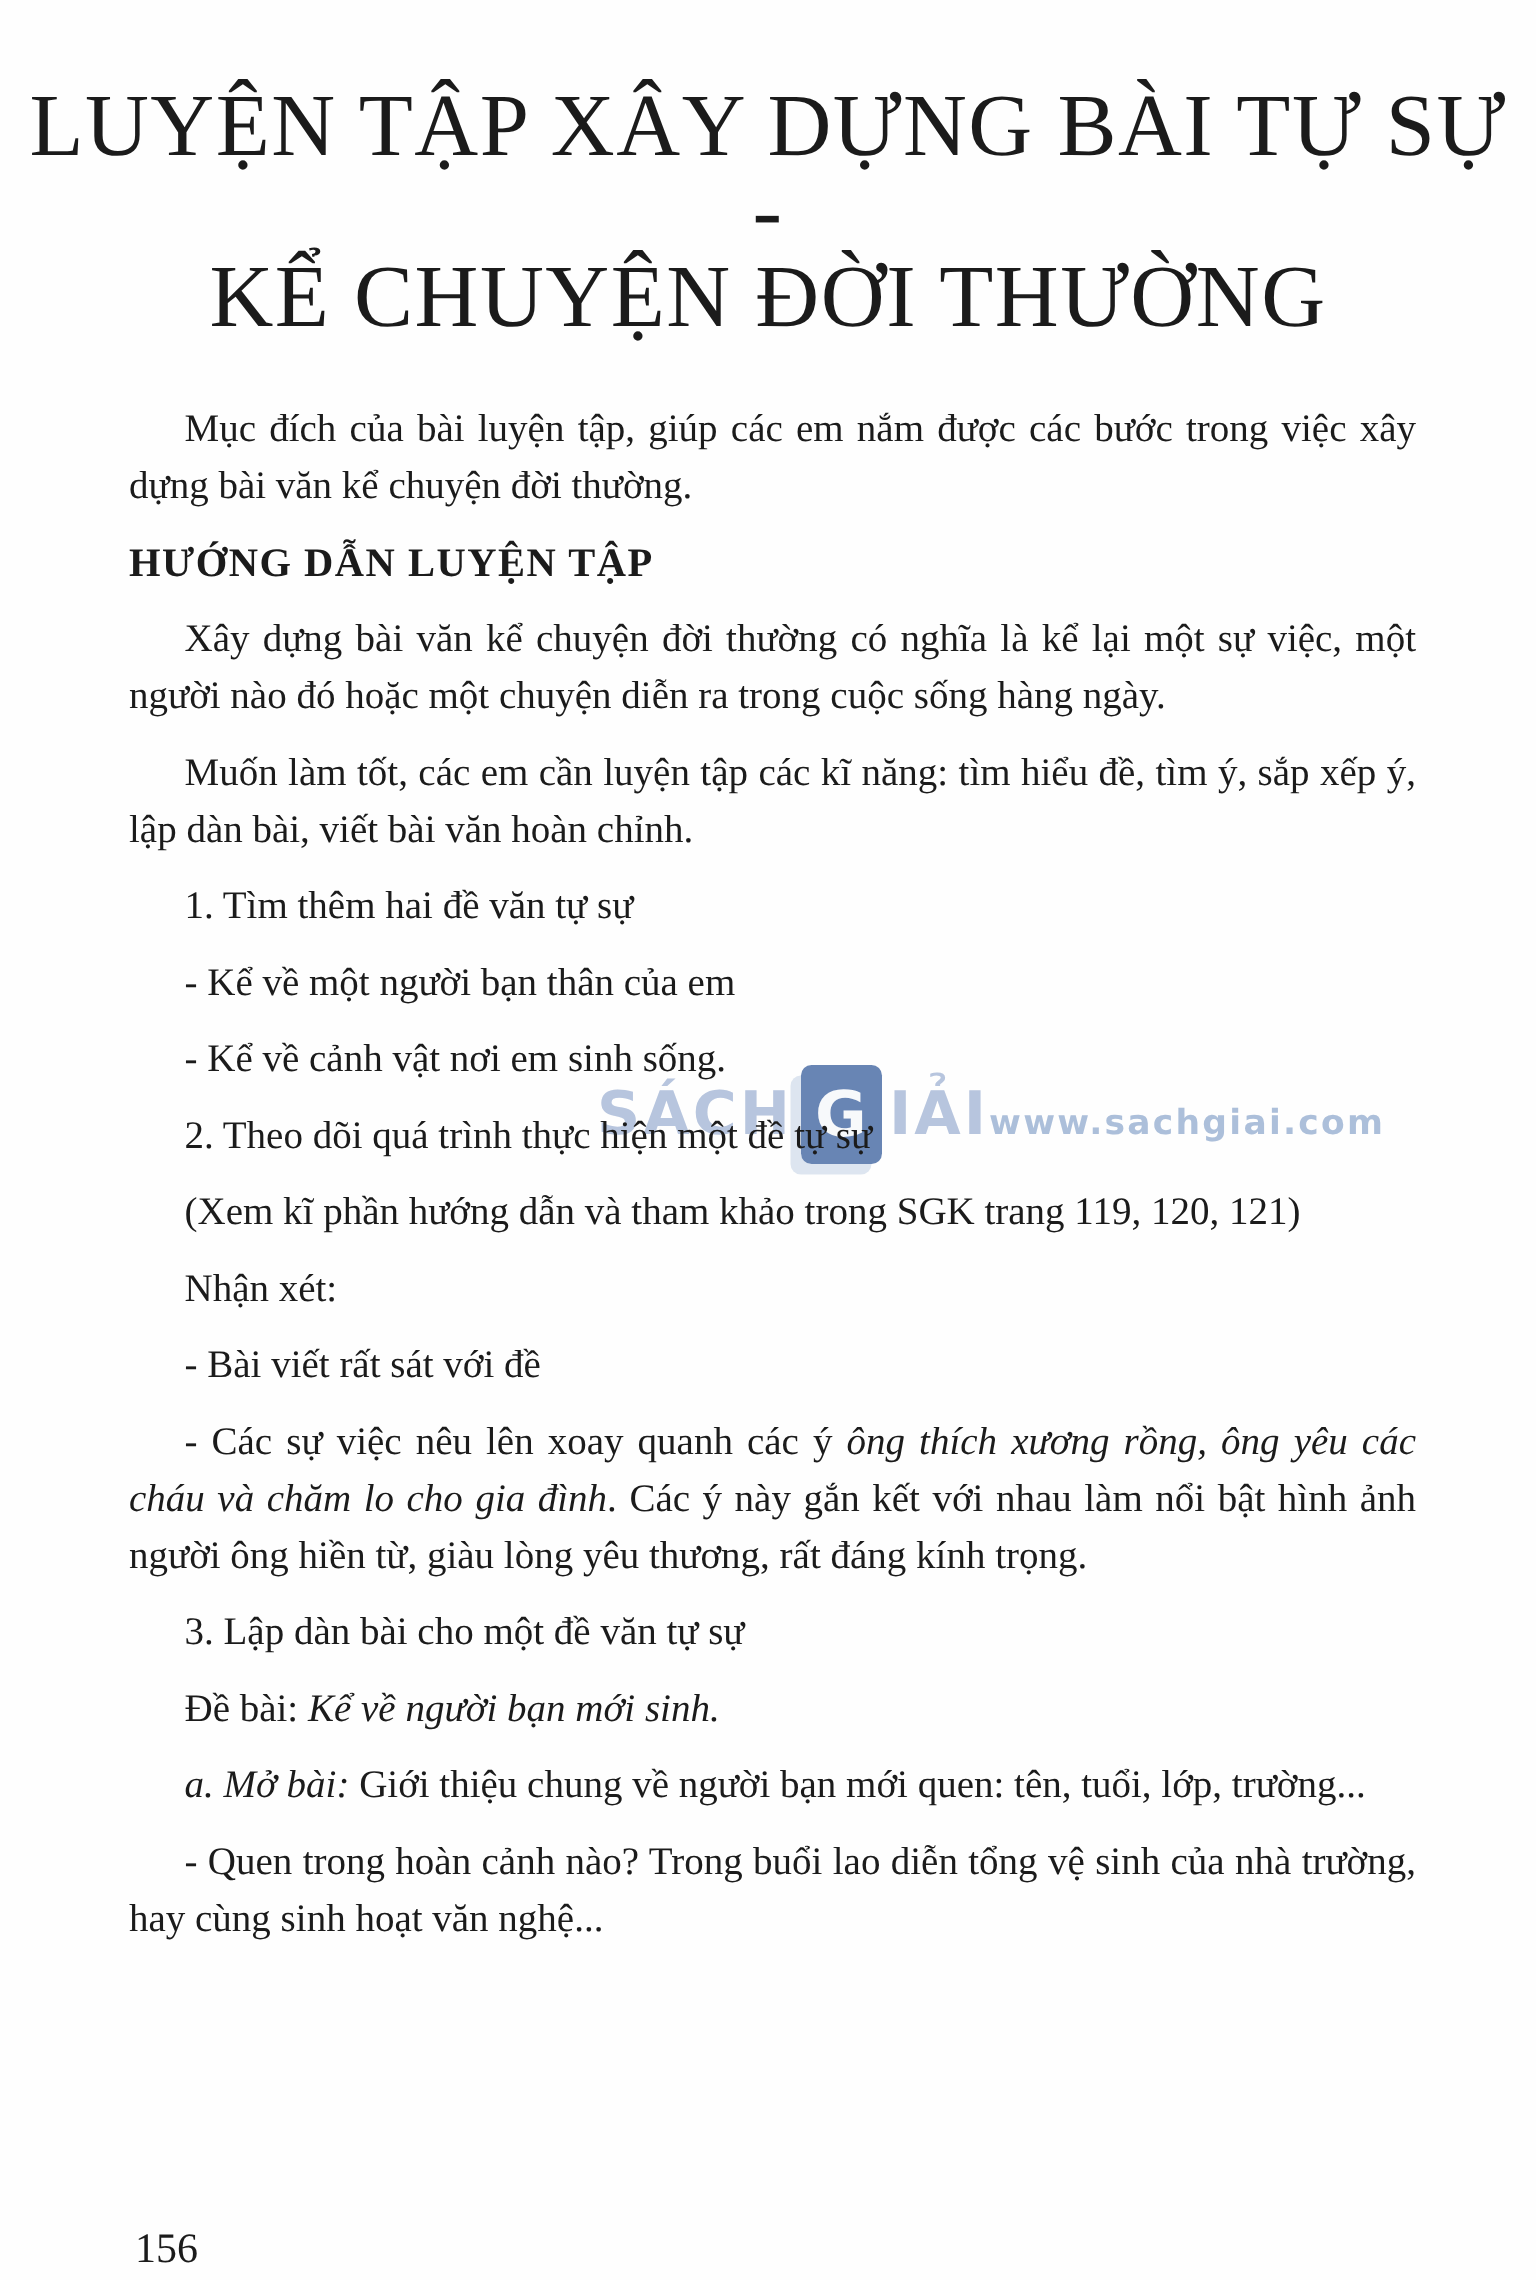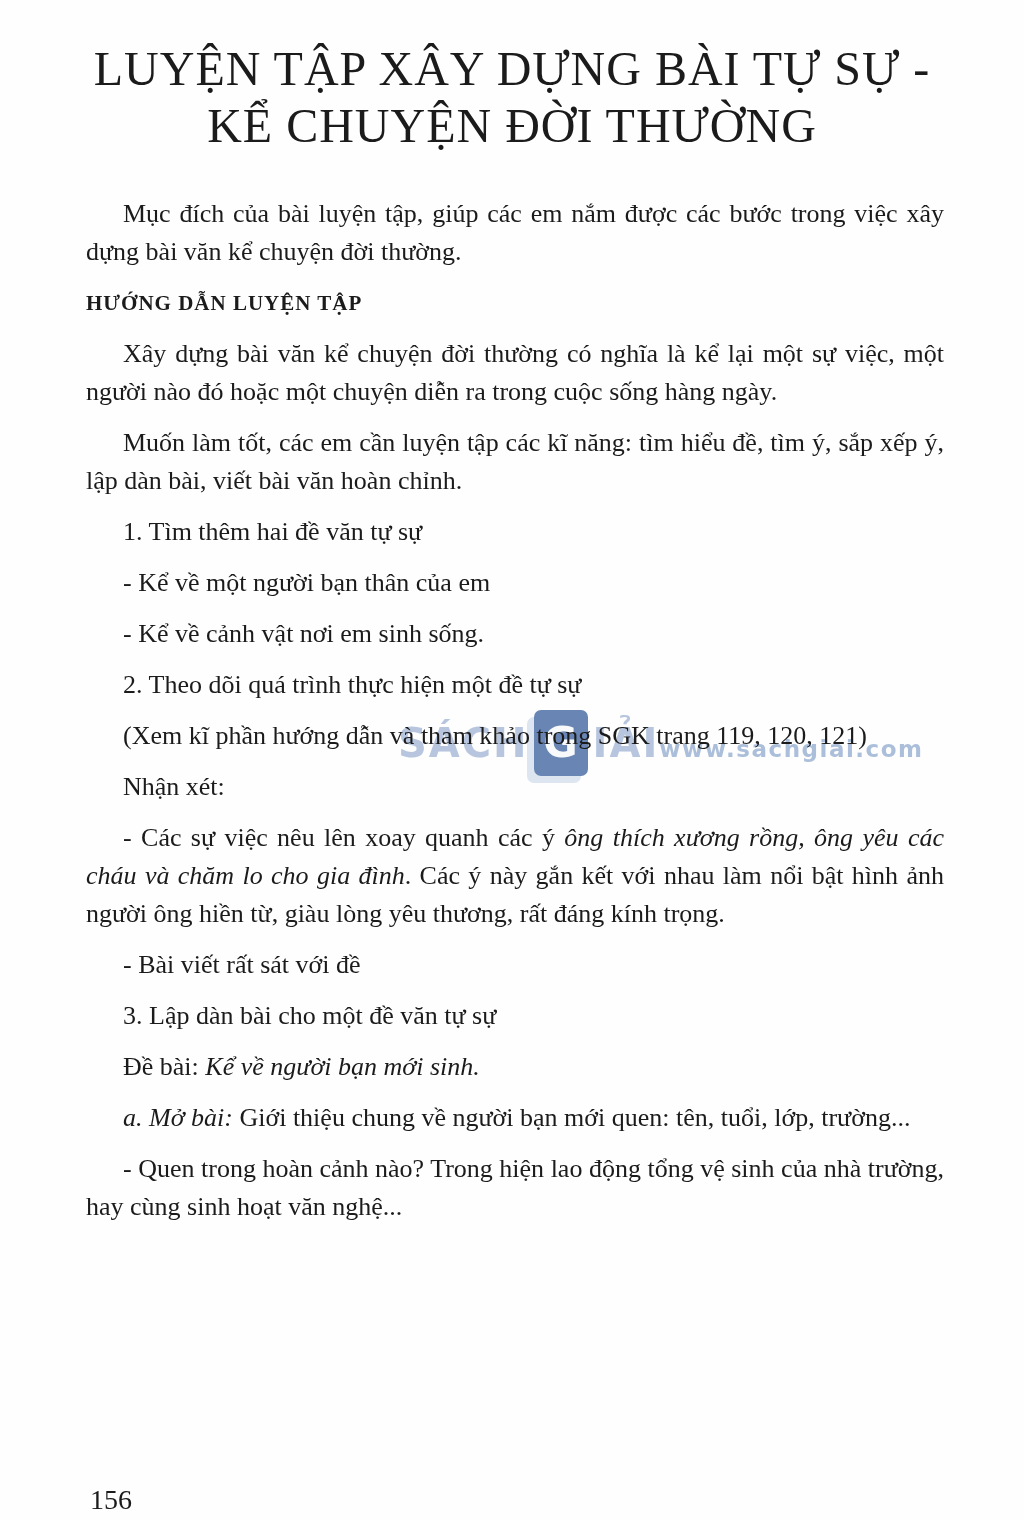--- a/index.html
+++ b/index.html
@@ -13,44 +13,44 @@
     height: 1520px;
     margin: 0 auto;
     background: #fefefe;
     color: #1b1b1b;
     overflow: hidden;
   }
   
   .doc-title {
     padding-top: 40px;
     text-align: center;
-    font-size: 48px;
+    font-size: 59px;
     line-height: 57px;
     font-weight: normal;
     letter-spacing: 1px;
-    margin: 0;
+    margin: 15px;
     position: relative;
     z-index: 2;
   }
   
   .content {
     position: relative;
     z-index: 2;
     margin: 41px 80px 0 86px;
     font-size: 26px;
     line-height: 38px;
     text-align: justify;
   }
   .content p.paragraph {
     margin: 0 0 13px 0;
     text-indent: 37px;
   }
   .content h2.heading {
     margin: 8px 0 13px 0;
-    font-size: 21px;
+    font-size: 27px;
     line-height: 38px;
     letter-spacing: 1px;
     font-weight: bold;
     text-indent: 0;
     text-align: left;
   }
   .content i { font-style: italic; }
   
   .watermark {
     position: absolute;
@@ -133,23 +133,23 @@
       <p class="paragraph"><span>Mục đích của bài luyện tập, giúp các em nắm được các bước trong việc xây dựng bài văn kể chuyện đời thường.</span></p>
       <h2 class="heading"><span>HƯỚNG DẪN LUYỆN TẬP</span></h2>
       <p class="paragraph"><span>Xây dựng bài văn kể chuyện đời thường có nghĩa là kể lại một sự việc, một người nào đó hoặc một chuyện diễn ra trong cuộc sống hàng ngày.</span></p>
       <p class="paragraph"><span>Muốn làm tốt, các em cần luyện tập các kĩ năng: tìm hiểu đề, tìm ý, sắp xếp ý, lập dàn bài, viết bài văn hoàn chỉnh.</span></p>
       <p class="paragraph"><span>1. Tìm thêm hai đề văn tự sự</span></p>
       <p class="paragraph"><span>- Kể về một người bạn thân của em</span></p>
       <p class="paragraph"><span>- Kể về cảnh vật nơi em sinh sống.</span></p>
       <p class="paragraph"><span>2. Theo dõi quá trình thực hiện một đề tự sự</span></p>
       <p class="paragraph"><span>(Xem kĩ phần hướng dẫn và tham khảo trong SGK trang 119, 120, 121)</span></p>
       <p class="paragraph"><span>Nhận xét:</span></p>
+      <p class="paragraph"><span>- Bài viết rất sát với đề</span></p>
       <p class="paragraph"><span>- Các sự việc nêu lên xoay quanh các ý </span><i>ông thích xương rồng, ông yêu các cháu và chăm lo cho gia đình</i><span>. Các ý này gắn kết với nhau làm nổi bật hình ảnh người ông hiền từ, giàu lòng yêu thương, rất đáng kính trọng.</span></p>
-      <p class="paragraph"><span>- Bài viết rất sát với đề</span></p>
       <p class="paragraph"><span>3. Lập dàn bài cho một đề văn tự sự</span></p>
       <p class="paragraph"><span>Đề bài: </span><i>Kể về người bạn mới sinh.</i></p>
       <p class="paragraph"><i>a. Mở bài:</i><span> Giới thiệu chung về người bạn mới quen: tên, tuổi, lớp, trường...</span></p>
-      <p class="paragraph"><span>- Quen trong hoàn cảnh nào? Trong hiện lao động tổng vệ sinh của nhà trường, hay cùng sinh hoạt văn nghệ...</span></p>
+      <p class="paragraph"><span>- Quen trong hoàn cảnh nào? Trong buổi lao diễn tổng vệ sinh của nhà trường, hay cùng sinh hoạt văn nghệ...</span></p>
     </div>
 
   <div class="page-number">156</div>
 
 </div>
 
 </body></html>

